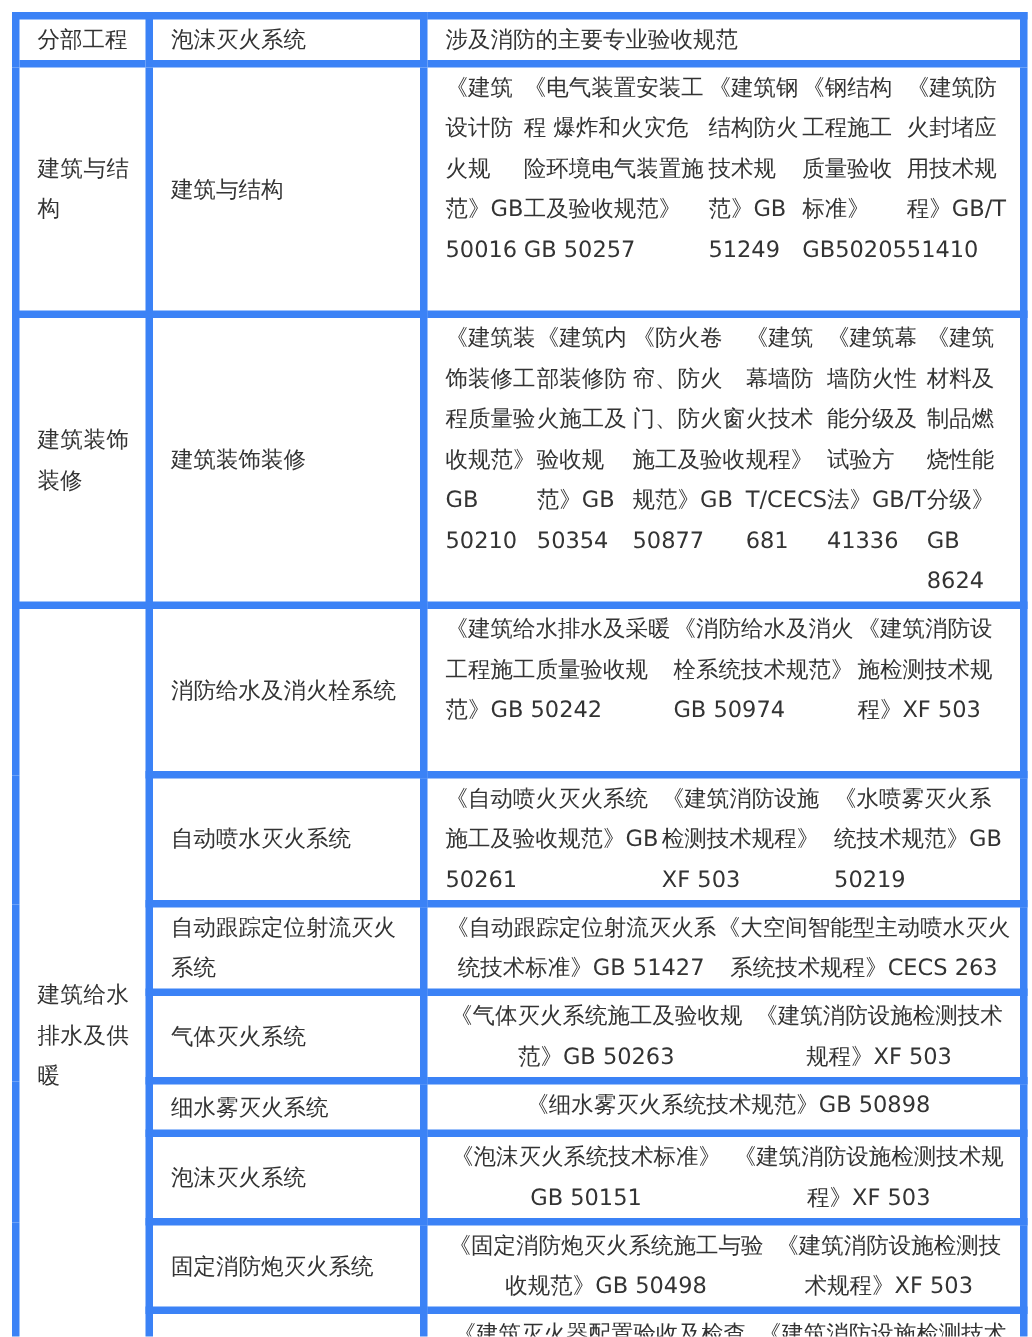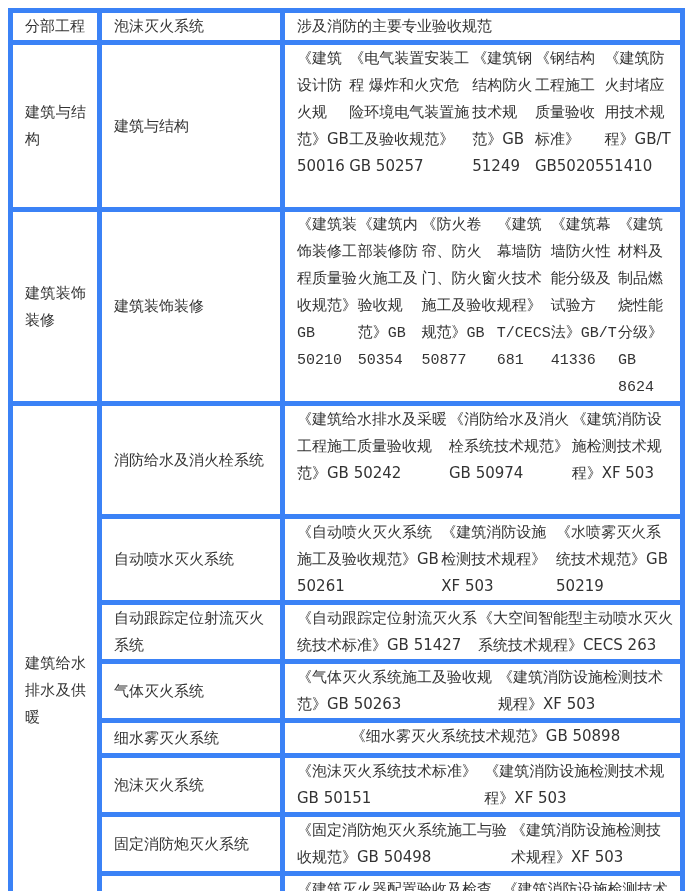--- a/index.html
+++ b/index.html
@@ -51,24 +51,24 @@
   .std-wrap {
     display: flex;
     flex-direction: row;
     justify-content: center;
     overflow: hidden;
     box-sizing: border-box;
     padding: 0 6px 0 12px;
   }
   .std { line-height: 27px; }
   .h162 { height: 162px; }
-  .h189 { height: 189px; font-family: Liberation Mono, monospace; }
+  .h189 { height: 189px; }
   .h108 { height: 108px; }
   .h81  { height: 81px; }
-  .h54  { height: 54px; }
+  .h54  { height: 54px; text-align: center; }
   .h30  { height: 30px; }
   .h40  { height: 40px; }
 </style>
 </head>
 <body>
 
 <div class="page">
   <table class="spec-table">
     <colgroup>
         <col class="c1">

